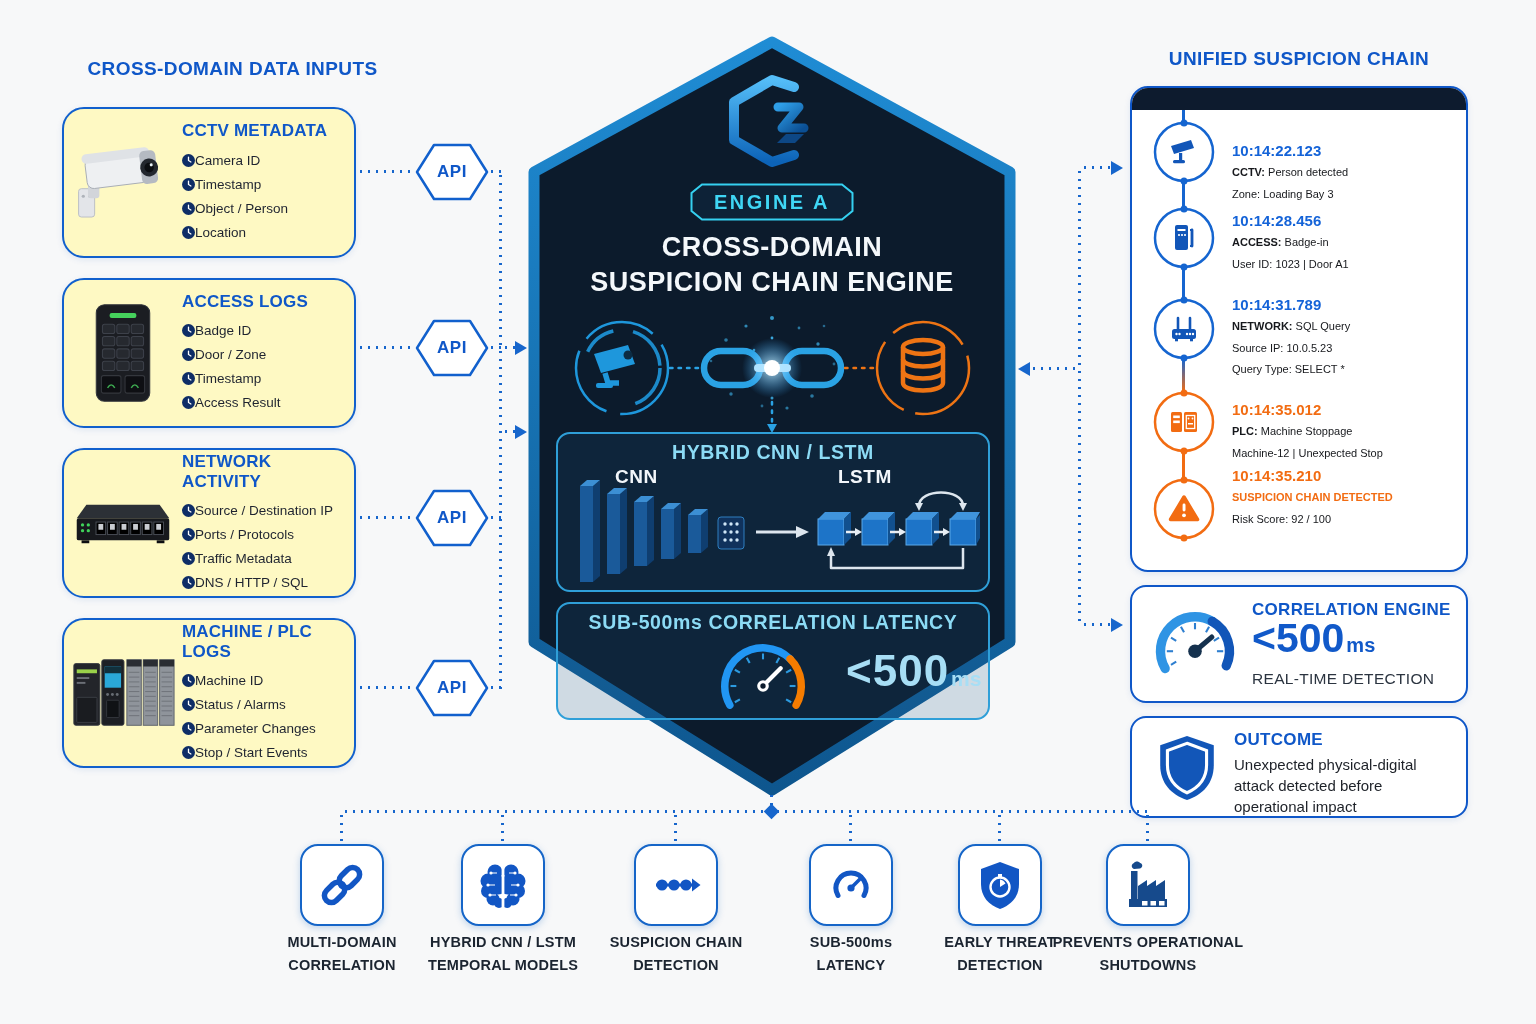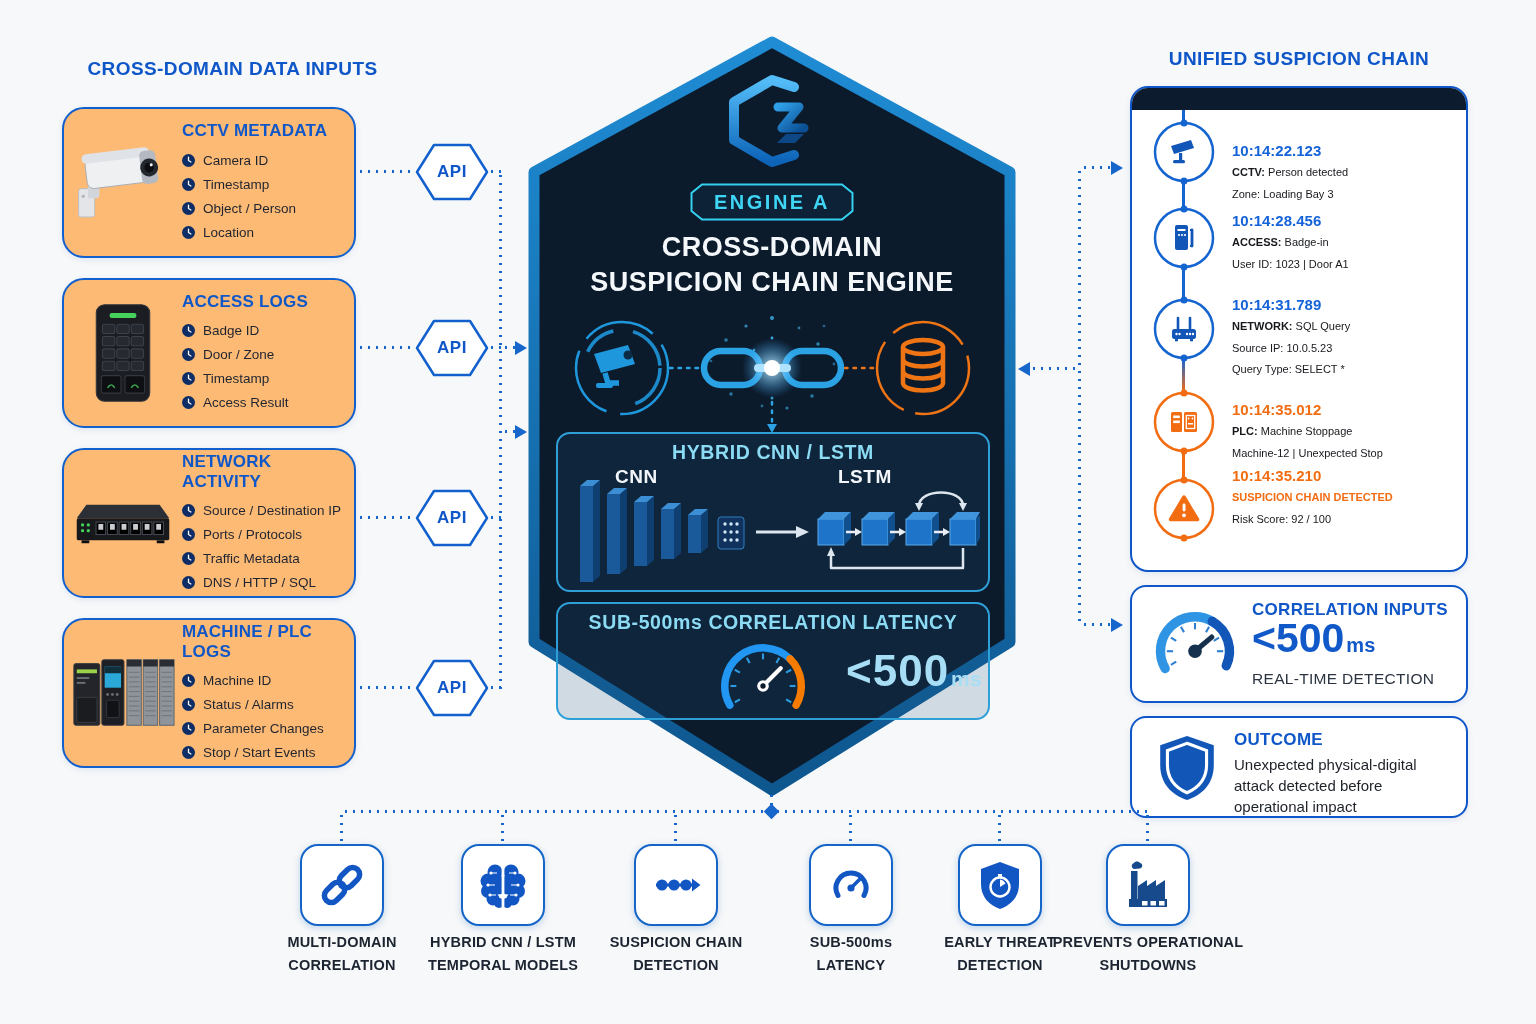--- a/index.html
+++ b/index.html
@@ -16,27 +16,27 @@
   .arrow-r { position:absolute; width:0; height:0;
              border-top:7px solid transparent; border-bottom:7px solid transparent;
              border-left:12px solid #1766cc; }
   .arrow-l { position:absolute; width:0; height:0;
              border-top:7px solid transparent; border-bottom:7px solid transparent;
              border-right:12px solid #1766cc; }
 
   
   .col-header { position:absolute; font-weight:bold; font-size:19px; color:#0f57c8;
                 letter-spacing:.4px; text-align:center; }
-  .in-card { position:absolute; left:62px; width:294px; background:#fdba74;
+  .in-card { position:absolute; left:62px; width:294px; background:#fef9c3;
              border:2px solid #1160cd; border-radius:22px; display:flex; align-items:center;
              box-shadow:0 2px 6px rgba(20,80,180,.10); }
   .in-card .img { width:118px; display:flex; justify-content:center; align-items:center; }
   .in-card .body { flex:1; padding:10px 8px 10px 0; }
   .in-card .title { font-size:17px; font-weight:bold; color:#0f57c8; margin-bottom:7px; letter-spacing:.2px; }
-  .li { display:flex; align-items:center; gap:8px; height:24px; font-size:13.5px; color:#1f2430; }
+  .li { display:flex; align-items:center; height:24px; font-size:13.5px; color:#1f2430; }
   .li svg { flex:0 0 auto; }
 
   .api-hex { position:absolute; width:76px; height:60px; }
   .api-hex .lbl { position:absolute; inset:0; display:flex; align-items:center; justify-content:center;
                   font-weight:bold; font-size:17px; color:#0f57c8; letter-spacing:.5px; }
 
   
   .engine-title { position:absolute; left:562px; top:230px; width:420px; text-align:center;
                   color:#f4f8fb; font-weight:bold; font-size:27px; line-height:35px; letter-spacing:.5px; }
   .badge-wrap { position:absolute; left:690px; top:183px; width:164px; height:38px; }
@@ -707,21 +707,21 @@
           <line x1="27" y1="40" x2="22" y2="37"></line>
         <line x1="34.5" y1="31.8" x2="31.5" y2="26.6"></line>
           <line x1="45" y1="29" x2="45" y2="23"></line>
           <line x1="55.5" y1="31.8" x2="58.5" y2="26.6"></line>
         <line x1="63" y1="40" x2="68" y2="37"></line>
           <line x1="66" y1="50" x2="72" y2="50"></line>
       </g>
       <line x1="45" y1="50" x2="61" y2="36.5" stroke="#15314e" stroke-width="5" stroke-linecap="round"></line>
       <circle cx="45" cy="50" r="6.5" fill="#15314e"></circle>
     </svg>
-    <div class="lat-title">CORRELATION INPUTS</div>
+    <div class="lat-title">CORRELATION ENGINE</div>
     <div class="lat-value">
       <span class="v">&lt;500</span>
         <span class="u">ms</span>
     </div>
     <div class="lat-sub">REAL-TIME DETECTION</div>
   </div>
 
   <div class="side-card" style="top:716px; height:102px;">
     <svg style="position:absolute; left:24px; top:16px;" width="62" height="68" viewBox="0 0 60 66">
       <path d="M30 2 L56 11 V30 C56 48 45 59 30 64 C15 59 4 48 4 30 V11 Z" fill="#1256b8"></path>

